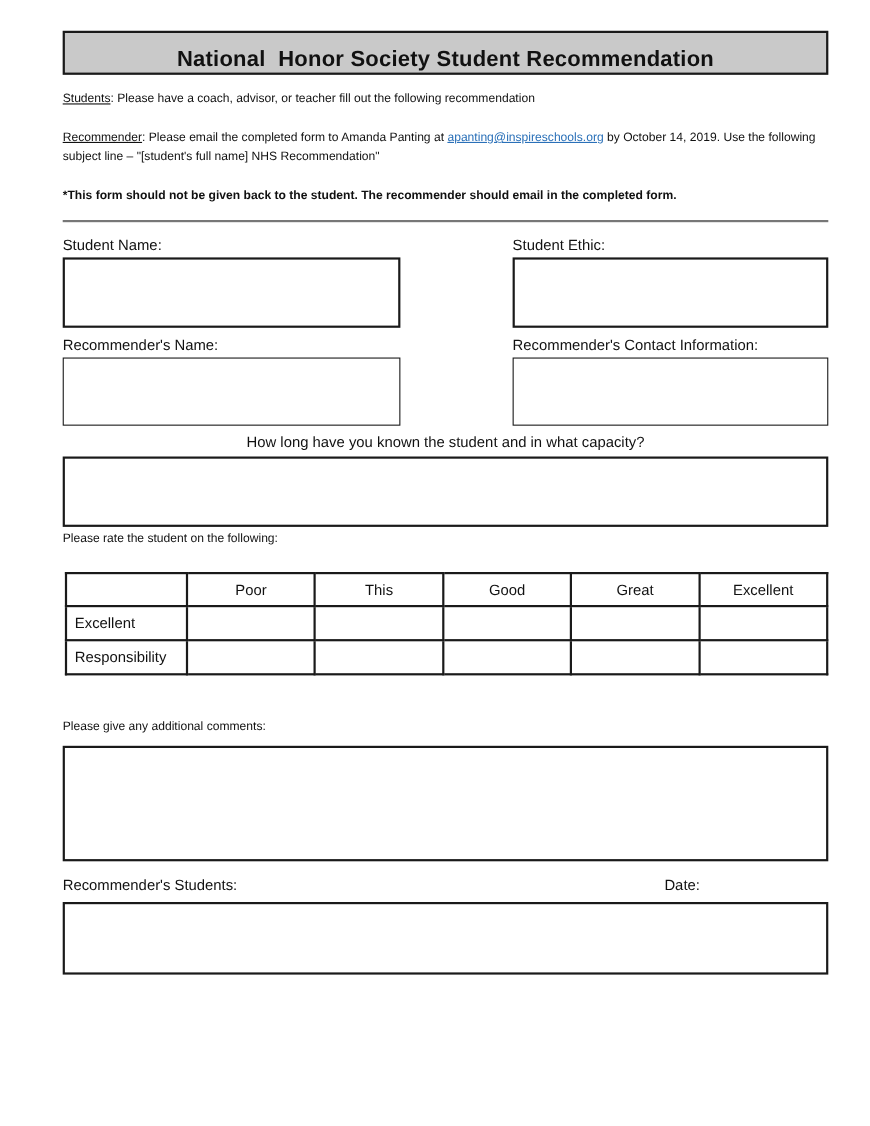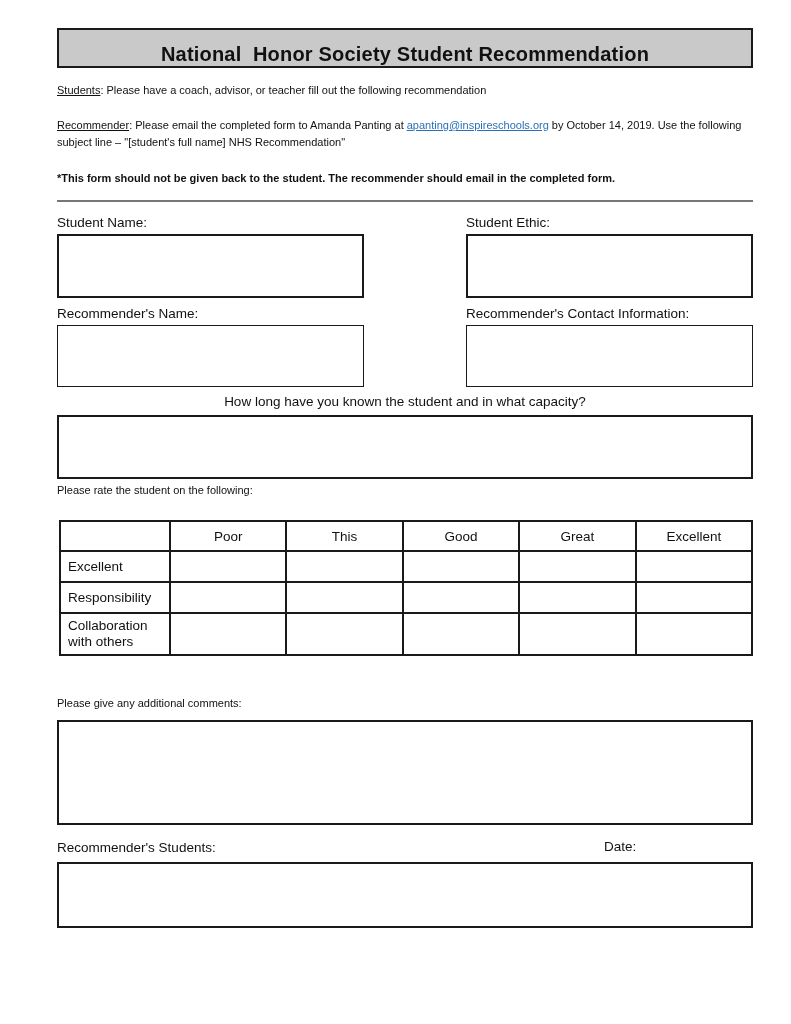--- a/index.html
+++ b/index.html
@@ -172,28 +172,20 @@
         <td></td>
       </tr>
       <tr>
         <td class="row-label">Responsibility</td>
         <td></td>
         <td></td>
         <td></td>
         <td></td>
         <td></td>
       </tr>
-      <tr class="tall">
-        <td class="row-label">Collaboration with others</td>
-        <td></td>
-        <td></td>
-        <td></td>
-        <td></td>
-        <td></td>
-      </tr>
     </tbody>
       </table>
 
     <p class="p-comments">Please give any additional comments:</p>
     <div class="box comments-box"></div>
 
     <div class="sig-row">
       <span class="field-label">Recommender's Students:</span>
       <span class="field-label date-label">Date:</span>
     </div>

